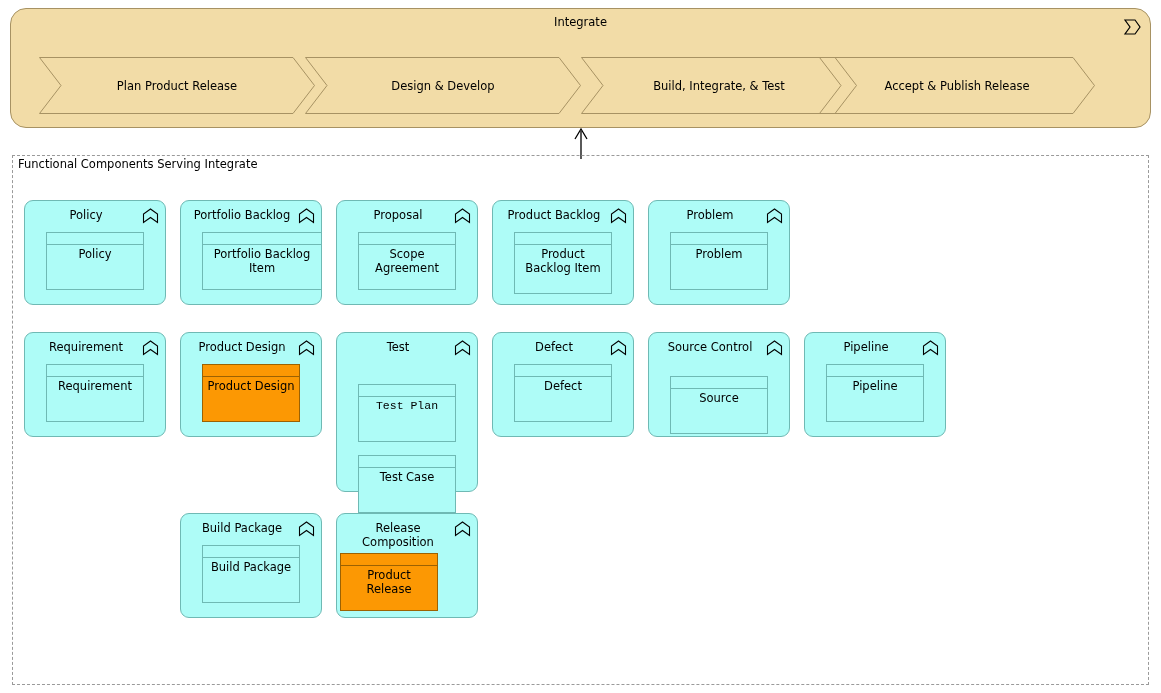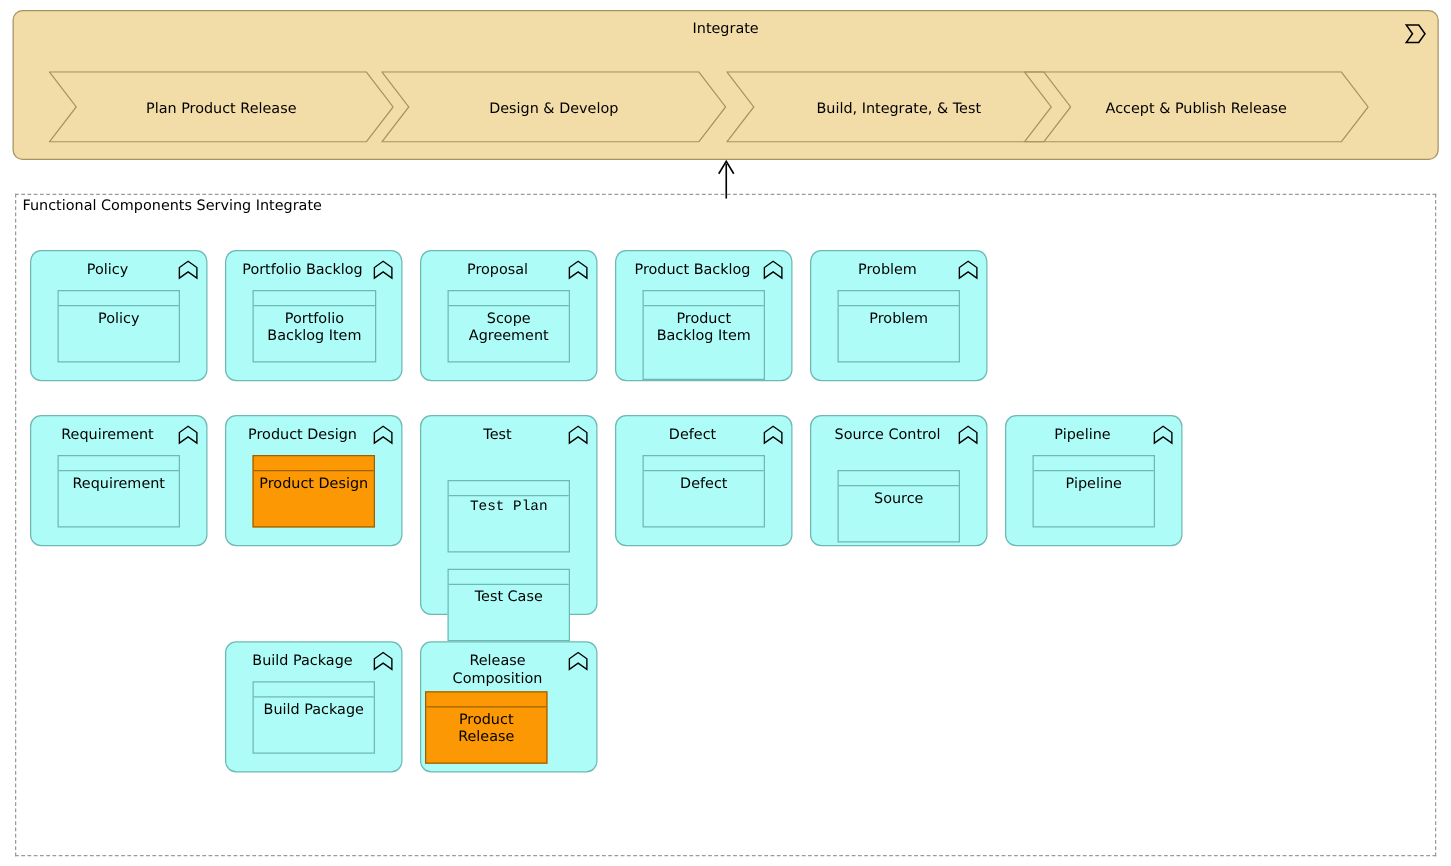--- a/index.html
+++ b/index.html
@@ -18,21 +18,21 @@
 
   
   #banner {
     position: absolute;
     left: 10px;
     top: 8px;
     width: 1141px;
     height: 120px;
     background: #f2dca7;
     border: 1px solid #a79263;
-    border-radius: 8px;
+    border-radius: 16px;
     box-sizing: border-box;
   }
   #banner-title {
     position: absolute;
     top: 6px;
     left: 0;
     width: 100%;
     text-align: center;
     font-size: 11.5px;
     line-height: 14px;
@@ -205,41 +205,41 @@
     <div class="bobj" style="left: 46px; top: 232px; width: 98px; height: 58px;">
       <div class="bobj-bar"></div>
       <div class="bobj-label">Policy</div>
     </div>
     <div class="card" style="left: 180px; top: 200px; width: 142px; height: 105px;">
       <div class="card-title">Portfolio Backlog</div>
       <div class="card-icon"><svg width="17" height="16" viewBox="0 0 17 16">
           <path d="M1.5,14.5 L1.5,6 L8.5,1 L15.5,6 L15.5,14.5 L8.5,9.5 Z" fill="none" stroke="#000" stroke-width="1.1" stroke-linejoin="miter"></path>
         </svg></div>
     </div>
-    <div class="bobj" style="left: 202px; top: 232px; width: 99px; height: 58px; padding-left: 32px;">
+    <div class="bobj" style="left: 202px; top: 232px; width: 120px; height: 58px; padding-left: 32px;">
       <div class="bobj-bar"></div>
       <div class="bobj-label">Portfolio Backlog Item</div>
     </div>
     <div class="card" style="left: 336px; top: 200px; width: 142px; height: 105px;">
       <div class="card-title">Proposal</div>
       <div class="card-icon"><svg width="17" height="16" viewBox="0 0 17 16">
           <path d="M1.5,14.5 L1.5,6 L8.5,1 L15.5,6 L15.5,14.5 L8.5,9.5 Z" fill="none" stroke="#000" stroke-width="1.1" stroke-linejoin="miter"></path>
         </svg></div>
     </div>
     <div class="bobj" style="left: 358px; top: 232px; width: 98px; height: 58px;">
       <div class="bobj-bar"></div>
       <div class="bobj-label">Scope Agreement</div>
     </div>
     <div class="card" style="left: 492px; top: 200px; width: 142px; height: 105px;">
       <div class="card-title">Product Backlog</div>
       <div class="card-icon"><svg width="17" height="16" viewBox="0 0 17 16">
           <path d="M1.5,14.5 L1.5,6 L8.5,1 L15.5,6 L15.5,14.5 L8.5,9.5 Z" fill="none" stroke="#000" stroke-width="1.1" stroke-linejoin="miter"></path>
         </svg></div>
     </div>
-    <div class="bobj" style="left: 514px; top: 232px; width: 98px; height: 72px;">
+    <div class="bobj" style="left: 514px; top: 232px; width: 98px; height: 62px;">
       <div class="bobj-bar"></div>
       <div class="bobj-label">Product Backlog Item</div>
     </div>
     <div class="card" style="left: 648px; top: 200px; width: 142px; height: 105px;">
       <div class="card-title">Problem</div>
       <div class="card-icon"><svg width="17" height="16" viewBox="0 0 17 16">
           <path d="M1.5,14.5 L1.5,6 L8.5,1 L15.5,6 L15.5,14.5 L8.5,9.5 Z" fill="none" stroke="#000" stroke-width="1.1" stroke-linejoin="miter"></path>
         </svg></div>
     </div>
     <div class="bobj" style="left: 670px; top: 232px; width: 98px; height: 58px;">

